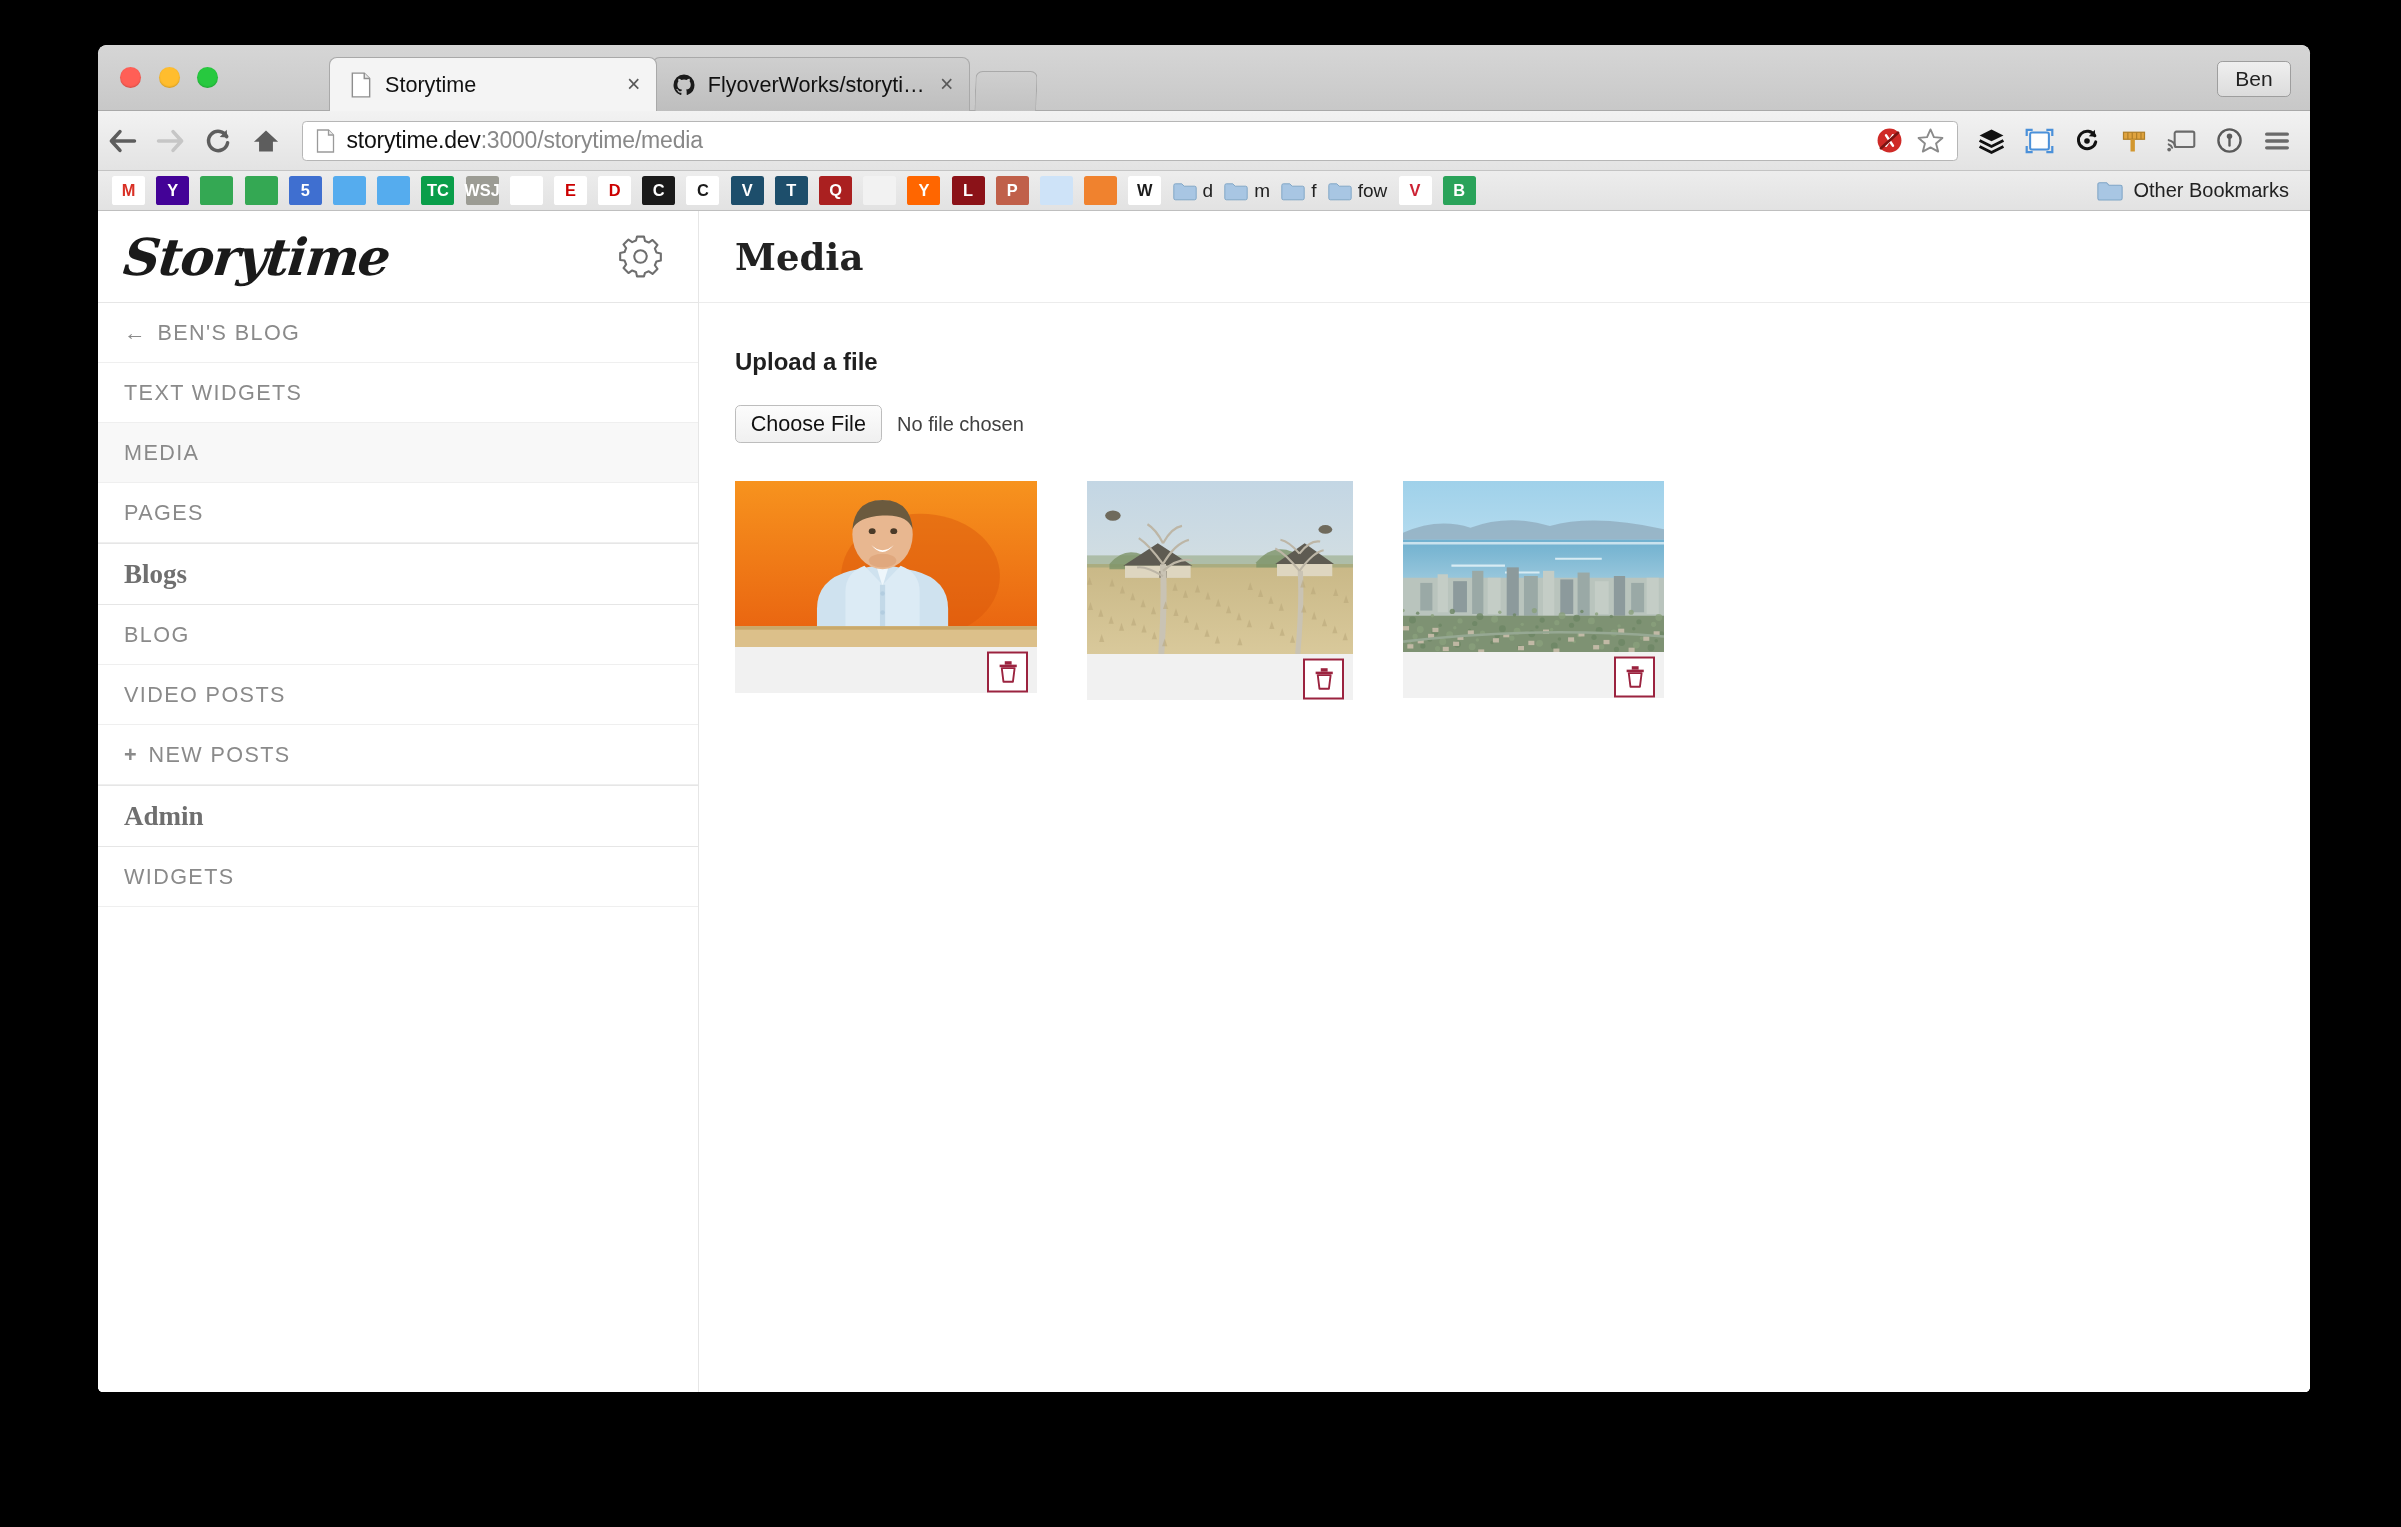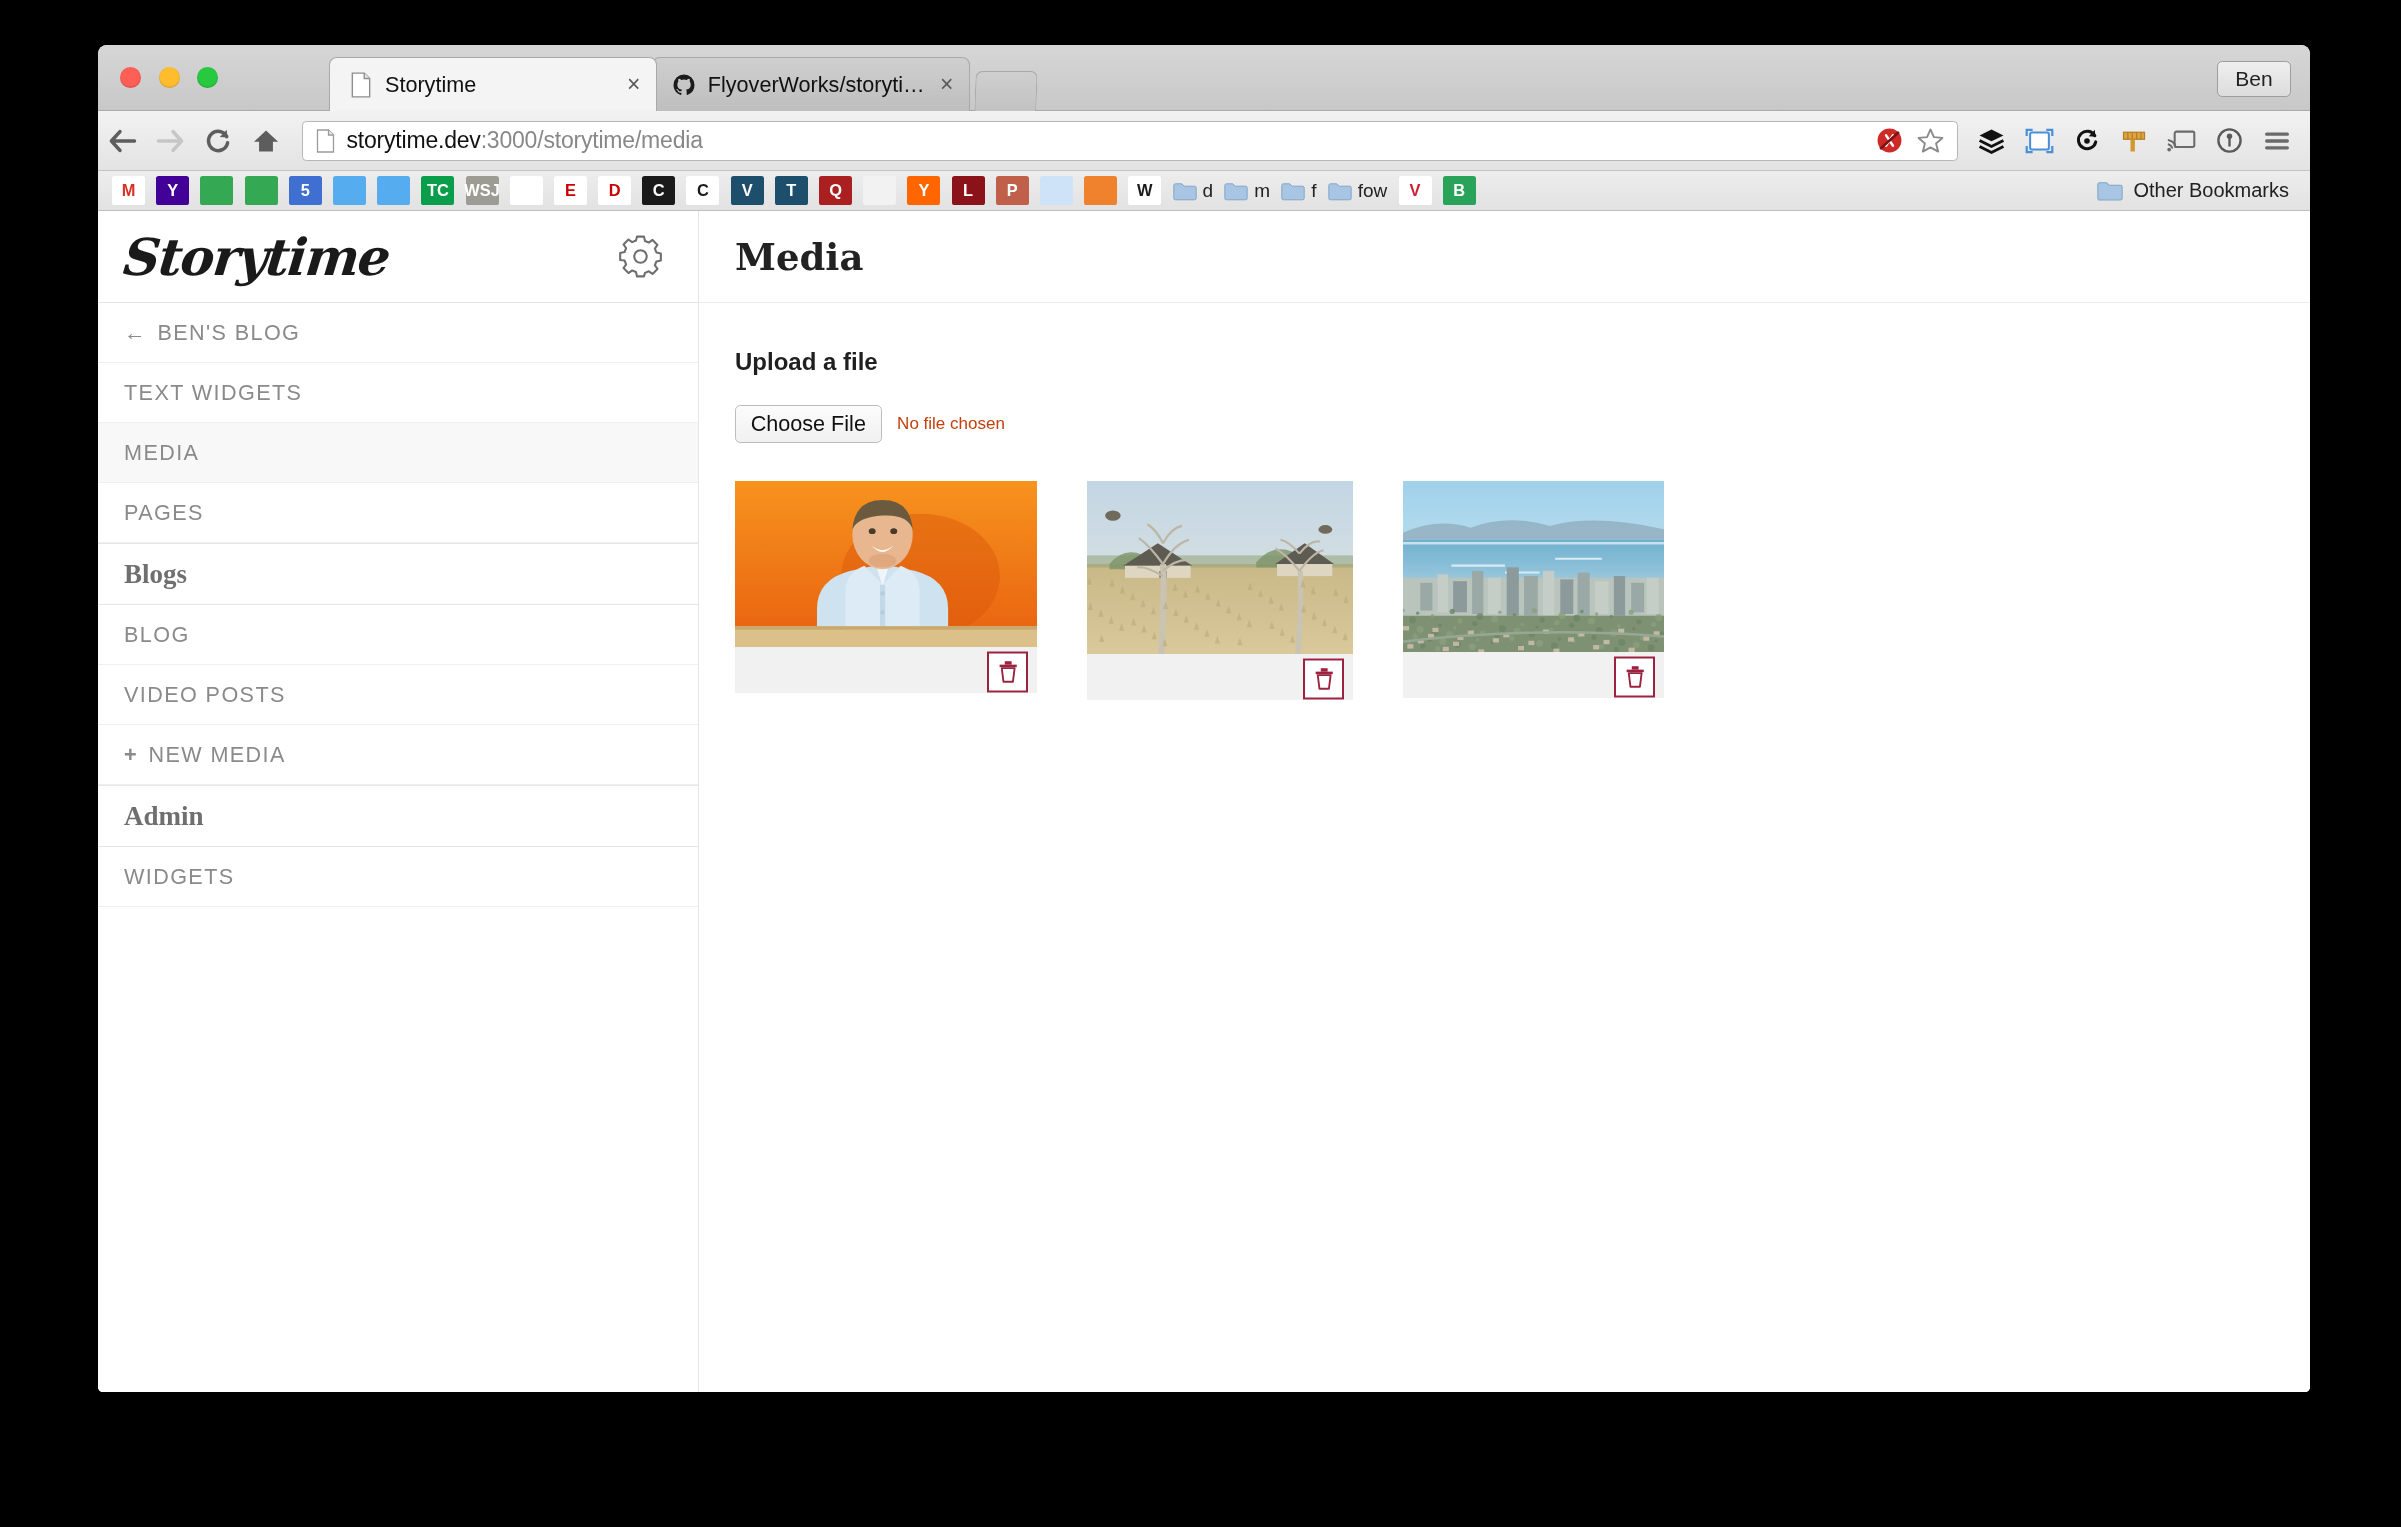--- a/index.html
+++ b/index.html
@@ -180,21 +180,21 @@
   .main-body { padding: 45px 36px 0 36px; }
   .upload-label { font-size: 24px; font-weight: bold; color: #1f1f1f; }
   .file-row { display: flex; align-items: center; margin-top: 29px; }
   .choose-file {
     font-size: 21.6px; color: #111;
     background: linear-gradient(#fcfcfc, #f0f0f0);
     border: 0.9px solid #bdbdbd;
     border-radius: 5.2px;
     padding: 5.2px 14.7px;
   }
-  .no-file { font-size: 17px; color: #c2410c; margin-left: 15.5px; }
+  .no-file { font-size: 20px; color: #404040; margin-left: 15.5px; }
 
   .grid { display: flex; margin-top: 38px; align-items: flex-start; }
   .card { background: #f1f1f1; margin-right: 50px; }
   .thumb { display: block; }
   .card-foot { height: 43px; position: relative; }
   .trash-btn {
     position: absolute; right: 8.6px; top: 50%;
     transform: translateY(-50%);
     width: 41px; height: 41px;
     border: 2.6px solid #9b233f;
@@ -404,21 +404,21 @@
             <span>Blogs</span>
           </div>
           <div class="nav-item">
             <span>BLOG</span>
           </div>
           <div class="nav-item">
             <span>VIDEO POSTS</span>
           </div>
           <div class="nav-item">
             <span class="pre" style="font-weight: bold;">+</span>
-            <span>NEW MEDIA</span>
+            <span>NEW POSTS</span>
           </div>
           <div class="nav-head">
             <span>Admin</span>
           </div>
           <div class="nav-item">
             <span>WIDGETS</span>
           </div>
         </div>
     </div>
 

